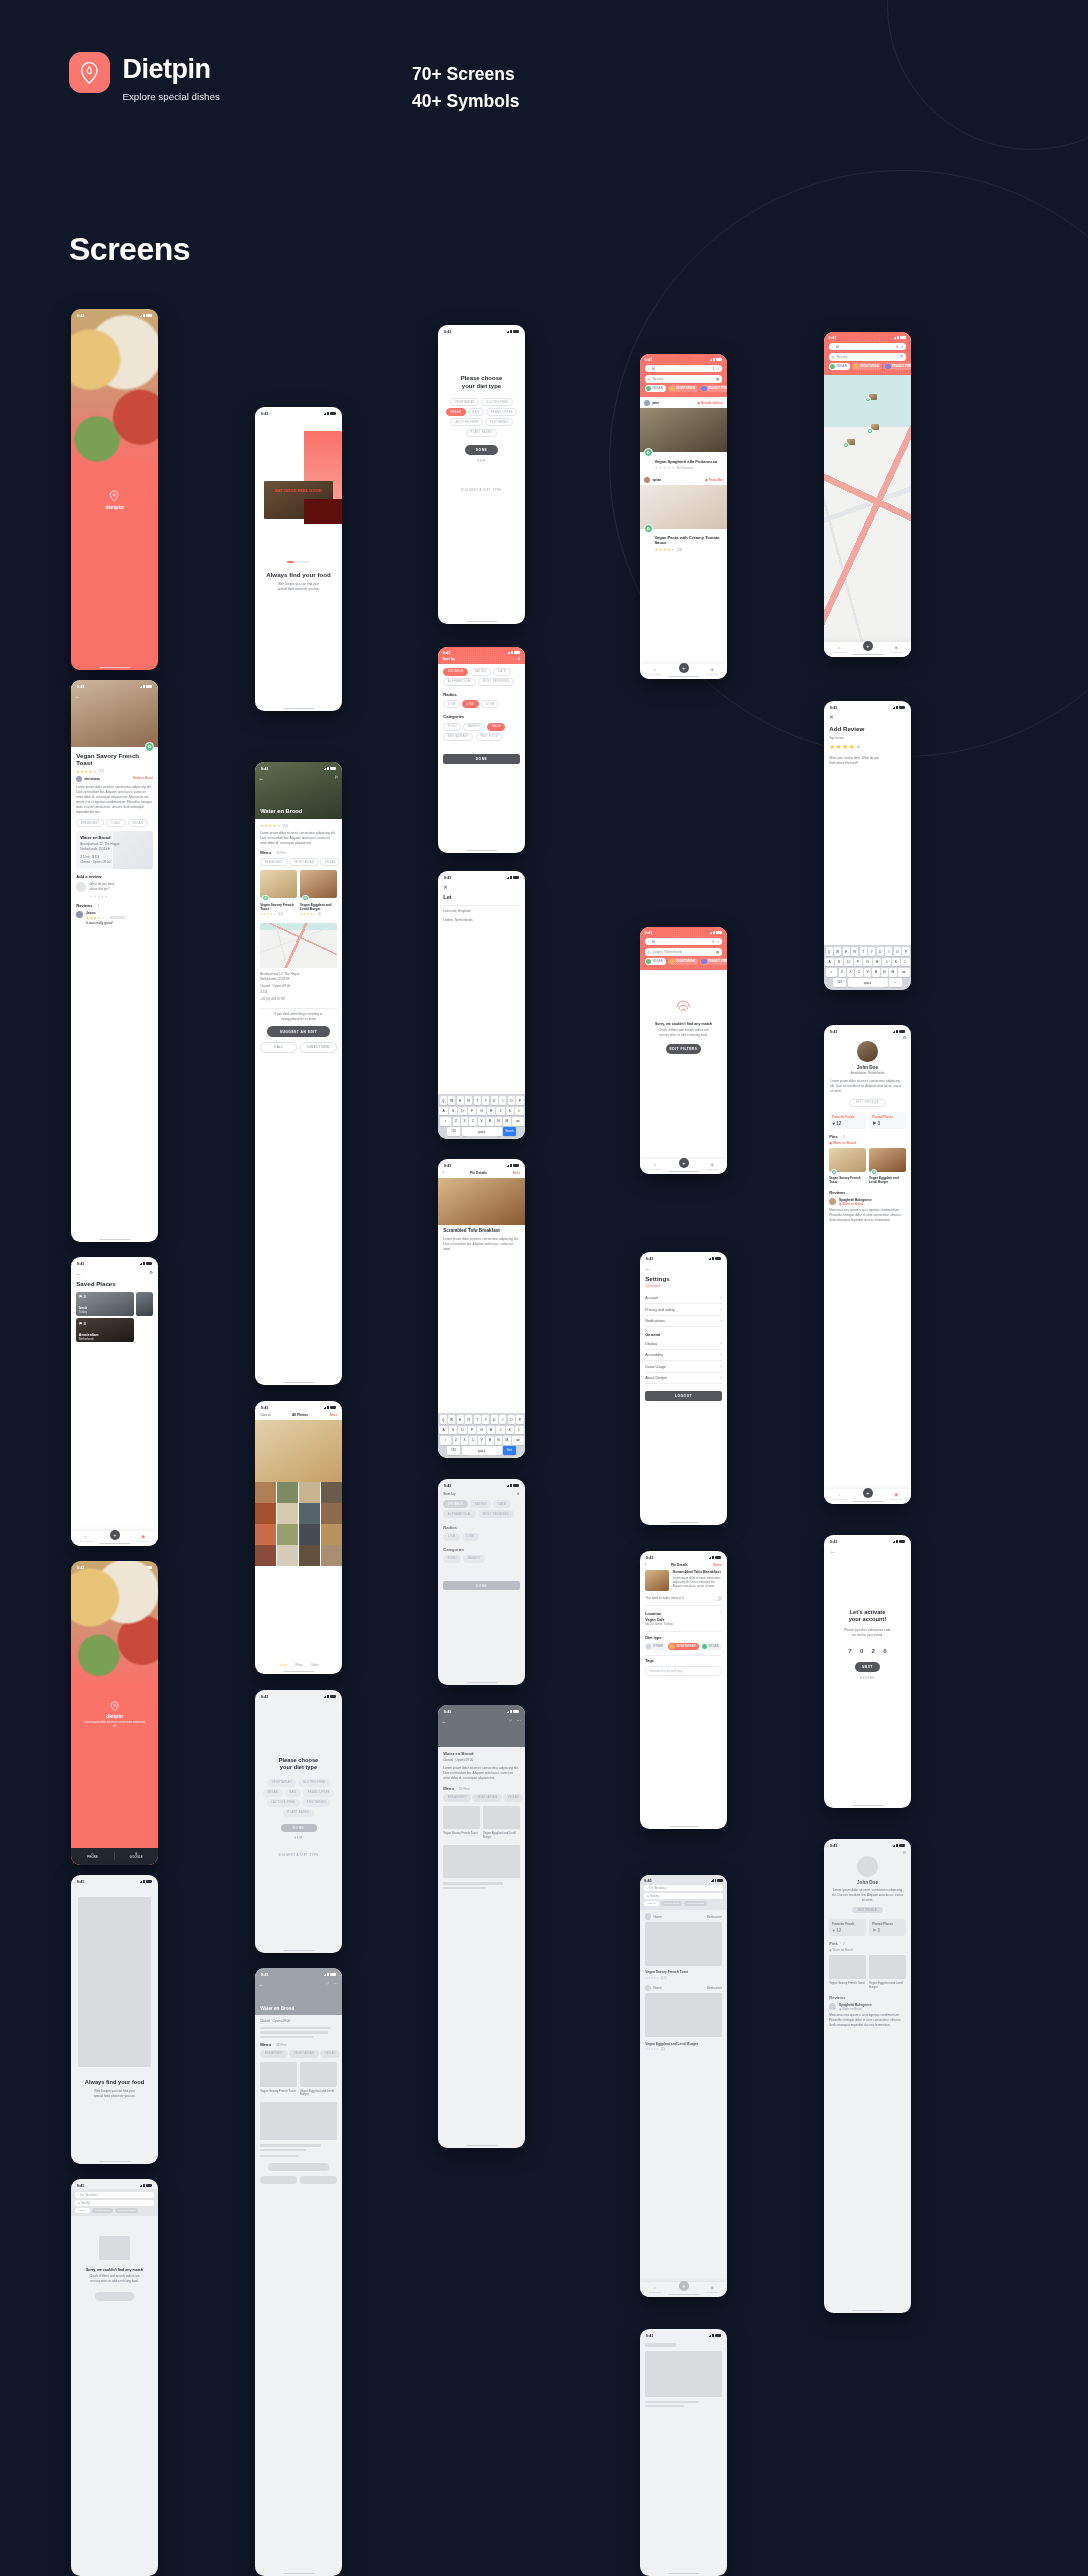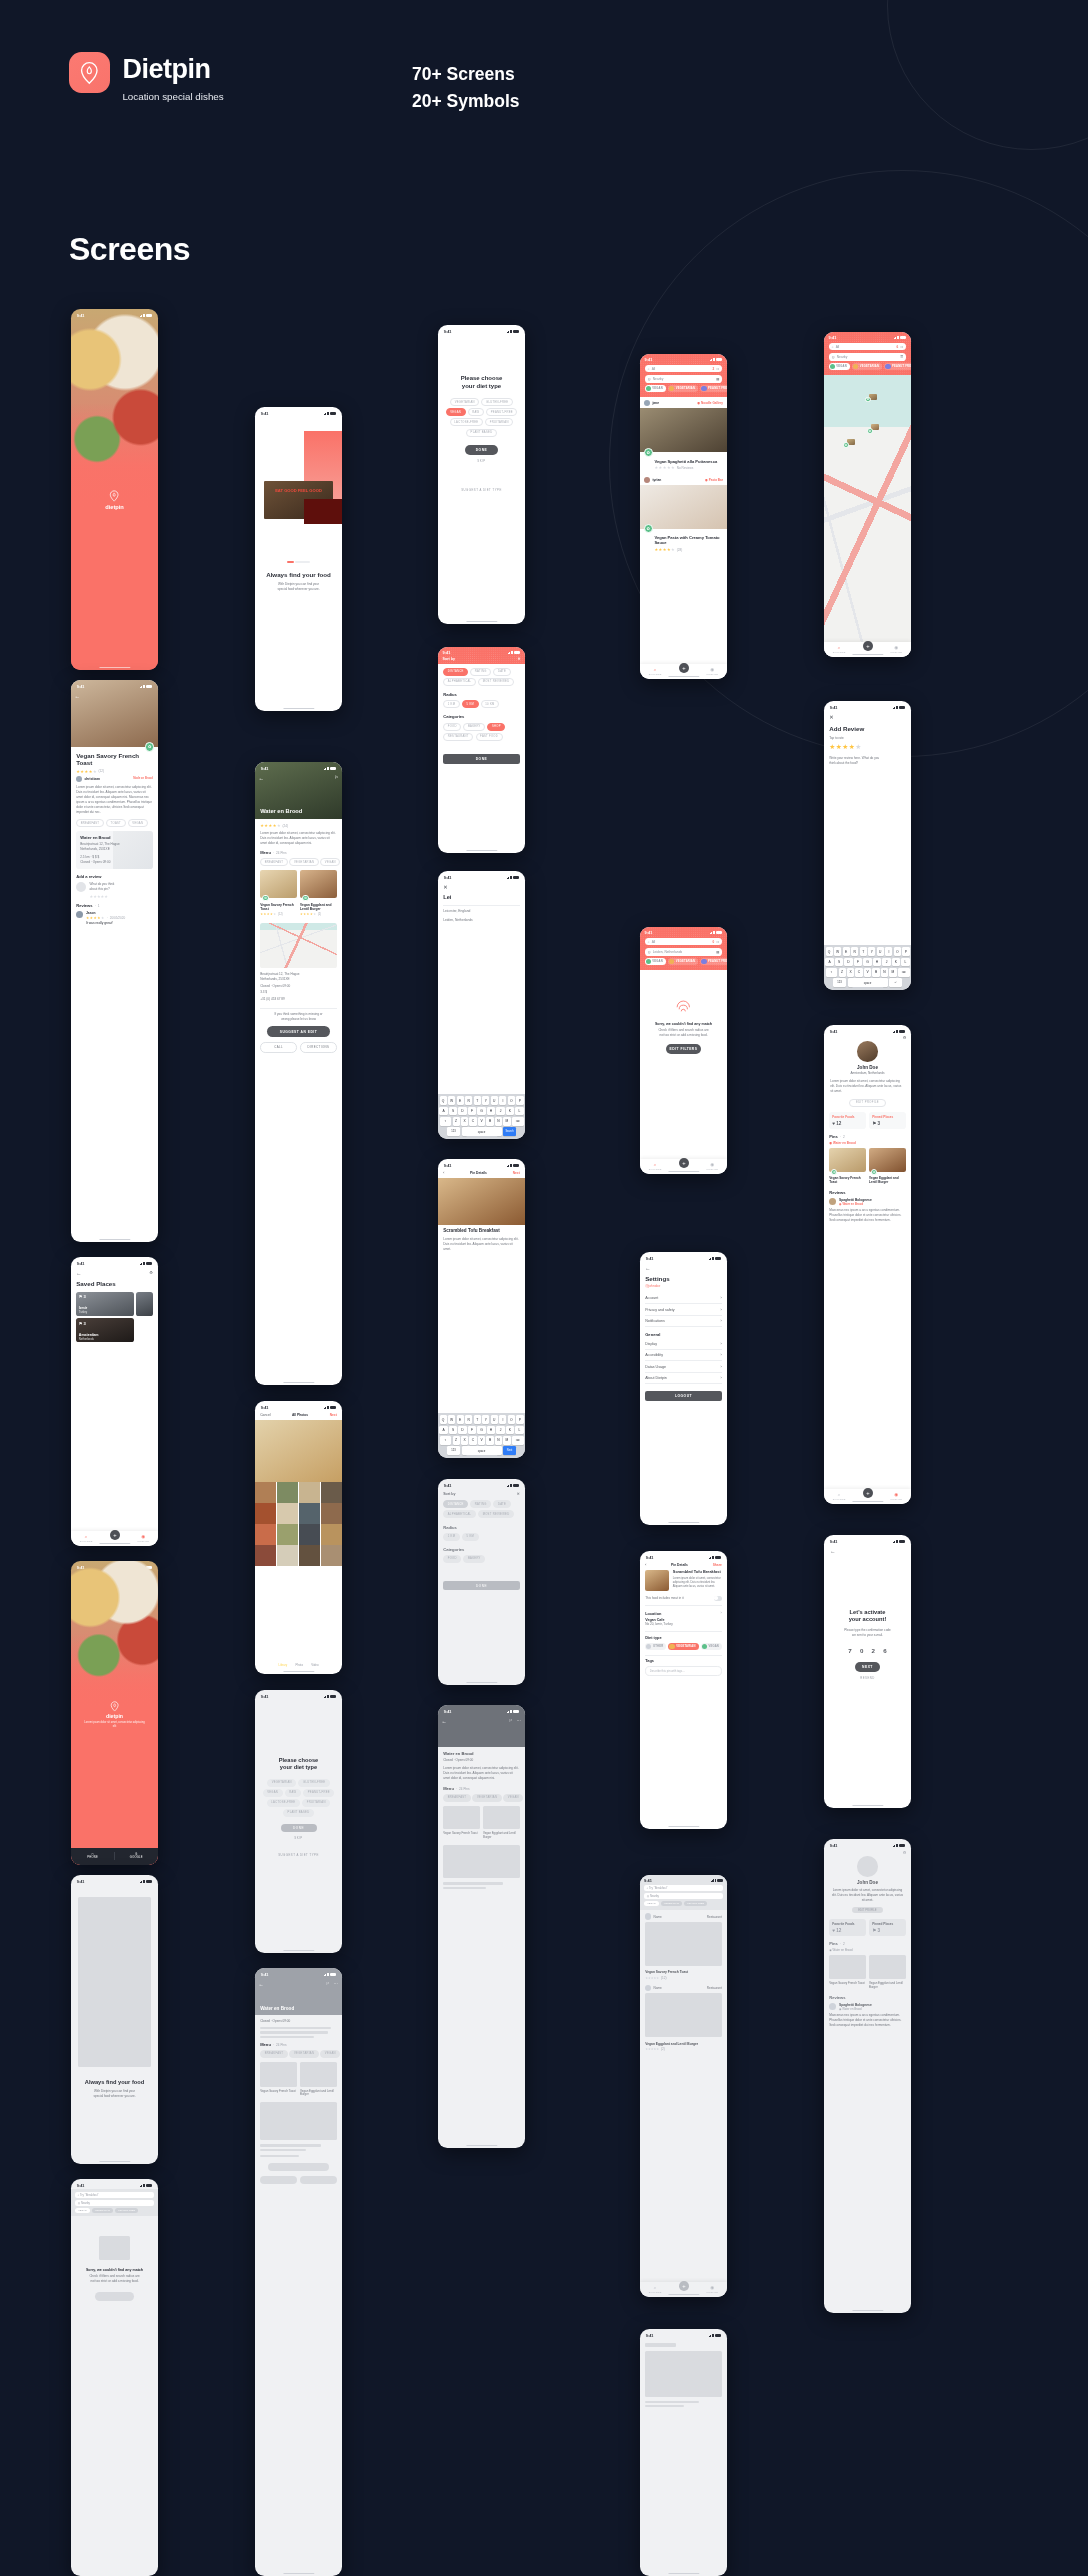--- a/index.html
+++ b/index.html
@@ -123,26 +123,26 @@
 
 <div class="header">
   <div class="logo-badge">
     <svg width="20.6" height="24" viewBox="0 0 40 46" fill="none">
       <path d="M20 3C11.7 3 5 9.7 5 18c0 10.5 15 25 15 25s15-14.5 15-25c0-8.3-6.7-15-15-15z" stroke="#fff" stroke-width="2.6"></path>
       <path d="M20 11c0 0-4 4.2-4 8.2 0 3 1.8 5.3 4 5.3s4-2.3 4-5.3C24 15.2 20 11 20 11z" stroke="#fff" stroke-width="2.2"></path>
     </svg>
   </div>
   <div class="logo-text">
     <div class="brand">Dietpin</div>
-    <div class="tagline">Location special dishes</div>
+    <div class="tagline">Explore special dishes</div>
   </div>
 </div>
 <div class="stats">
   <div>70+ Screens</div>
-  <div>20+ Symbols</div>
+  <div>40+ Symbols</div>
 </div>
 <div class="section-title">Screens</div>
 
 <div class="phone" style="left:71px; top:309px; width:87px; height:361px; background:linear-gradient(180deg,#c8a872 0%,#d98a72 30%,#fa7268 55%,#fa7268 100%);">
   <div class="statusbar" style="color:#fff">
     <span>9:41</span>
     <span class="sb-right">
         <i class="sb-bars"></i>
         <i class="sb-batt"></i>
       </span>

